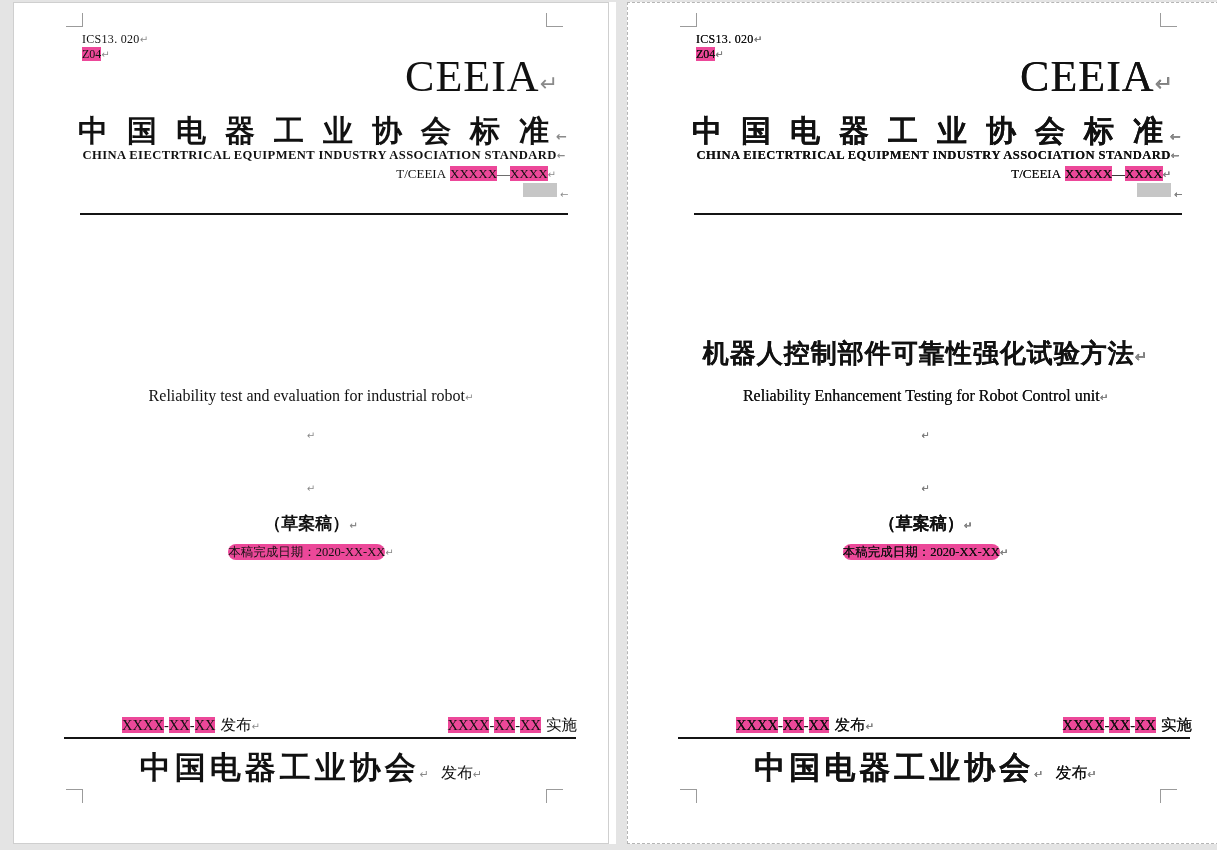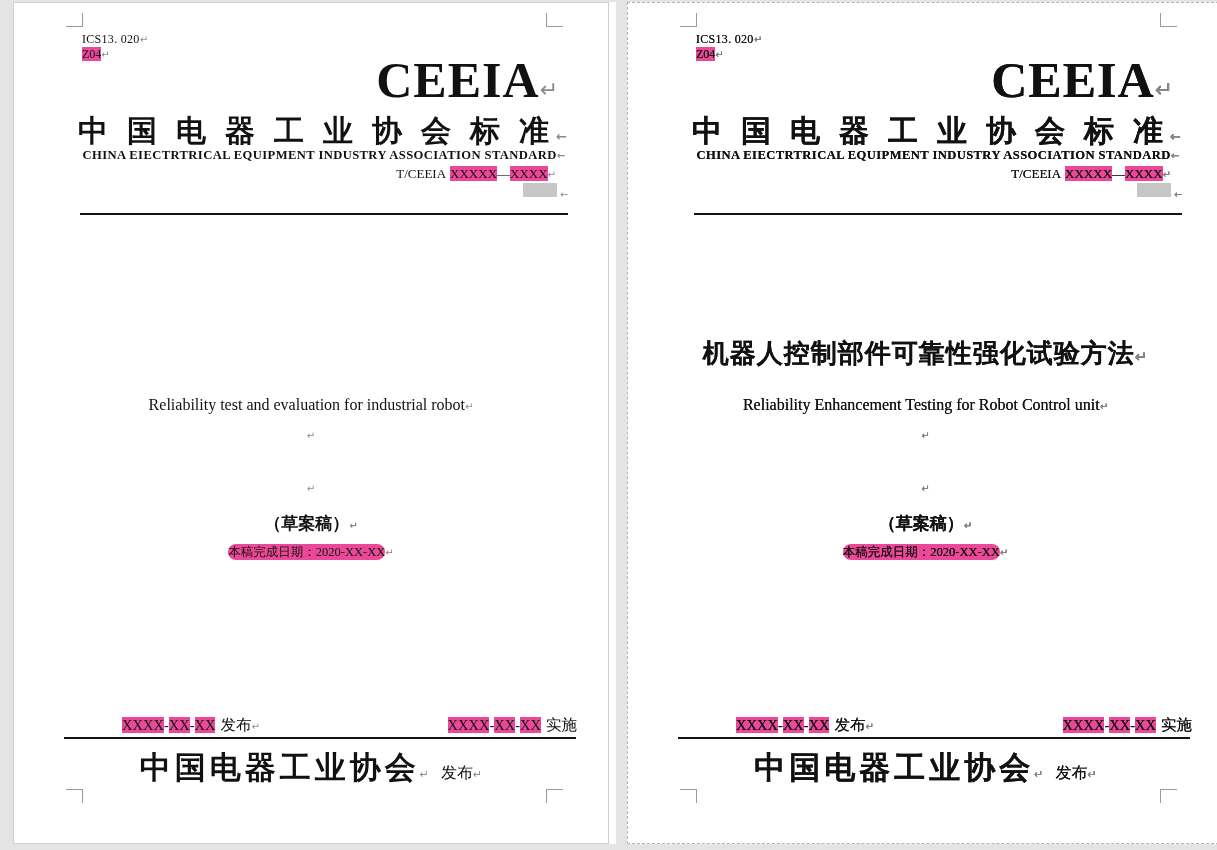--- a/index.html
+++ b/index.html
@@ -25,36 +25,36 @@
   .crop-tr{left:532px;top:10px;border-left-width:1px;border-bottom-width:1px;}
   .crop-bl{left:52px;top:786px;border-right-width:1px;border-top-width:1px;}
   .crop-br{left:532px;top:786px;border-left-width:1px;border-top-width:1px;}
 
   .pm{color:#8a8a8a;font-size:10px;font-family:"DejaVu Sans",sans-serif;text-shadow:none;}
   .hl{background:#ec4899;}
 
   .ics{left:68px;top:29px;font-size:12px;letter-spacing:0.3px;}
   .zcode{left:68px;top:44px;font-size:12px;}
   .logo-row{left:0;right:50px;top:48px;text-align:right;white-space:nowrap;}
-  .logo{font-size:50px;font-weight:bold;letter-spacing:1px;}
+  .logo{font-size:44px;font-weight:normal;letter-spacing:1px;}
   .logo-row .pm{font-size:22px;}
   .assoc-cn{left:64px;top:111px;font-size:30px;font-weight:bold;letter-spacing:19px;white-space:nowrap;line-height:1.1;}
   .assoc-cn .pm{font-size:13px;margin-left:-12px;}
   .assoc-en{left:64px;top:145px;width:492px;text-align:center;font-size:12.6px;font-weight:600;letter-spacing:0.4px;white-space:nowrap;}
   .stdno{left:0;right:52px;top:163px;text-align:right;font-size:13px;white-space:nowrap;}
   .stdno .pfx{margin-right:4px;}
   .grayblock{left:509px;top:180px;width:34px;height:14px;background:#c6c6c6;}
   .grayblock-mark{left:546px;top:181px;}
   .rule-top{left:66px;top:210px;width:488px;height:2px;background:#141414;}
 
   .row{left:0;right:0;text-align:center;white-space:nowrap;}
   .title-cn{top:333px;font-size:26px;letter-spacing:1px;font-weight:600;
     font-family:"Liberation Sans","DejaVu Sans",sans-serif;}
   .title-cn .pm{font-size:15px;}
-  .title-en{top:393px;font-size:16px;}
+  .title-en{top:384px;font-size:16px;}
   .pmark-c1{top:422px;}
   .pmark-c2{top:475px;}
   .draft{top:509px;font-size:17px;font-weight:600;}
   .draftdate{top:541px;font-size:12.5px;}
   .draftdate .hl{padding:1px 0;border-radius:8px;}
 
   .daterow-issue{left:74px;top:712px;font-size:14.5px;white-space:nowrap;padding-left:34px;}
   .daterow-impl{right:31px;top:712px;font-size:14.5px;white-space:nowrap;}
   .daterow-issue .cn,.daterow-impl .cn{font-size:15.5px;margin-left:5px;}
   .rule-bottom{left:50px;top:734px;width:512px;height:2px;background:#141414;}

